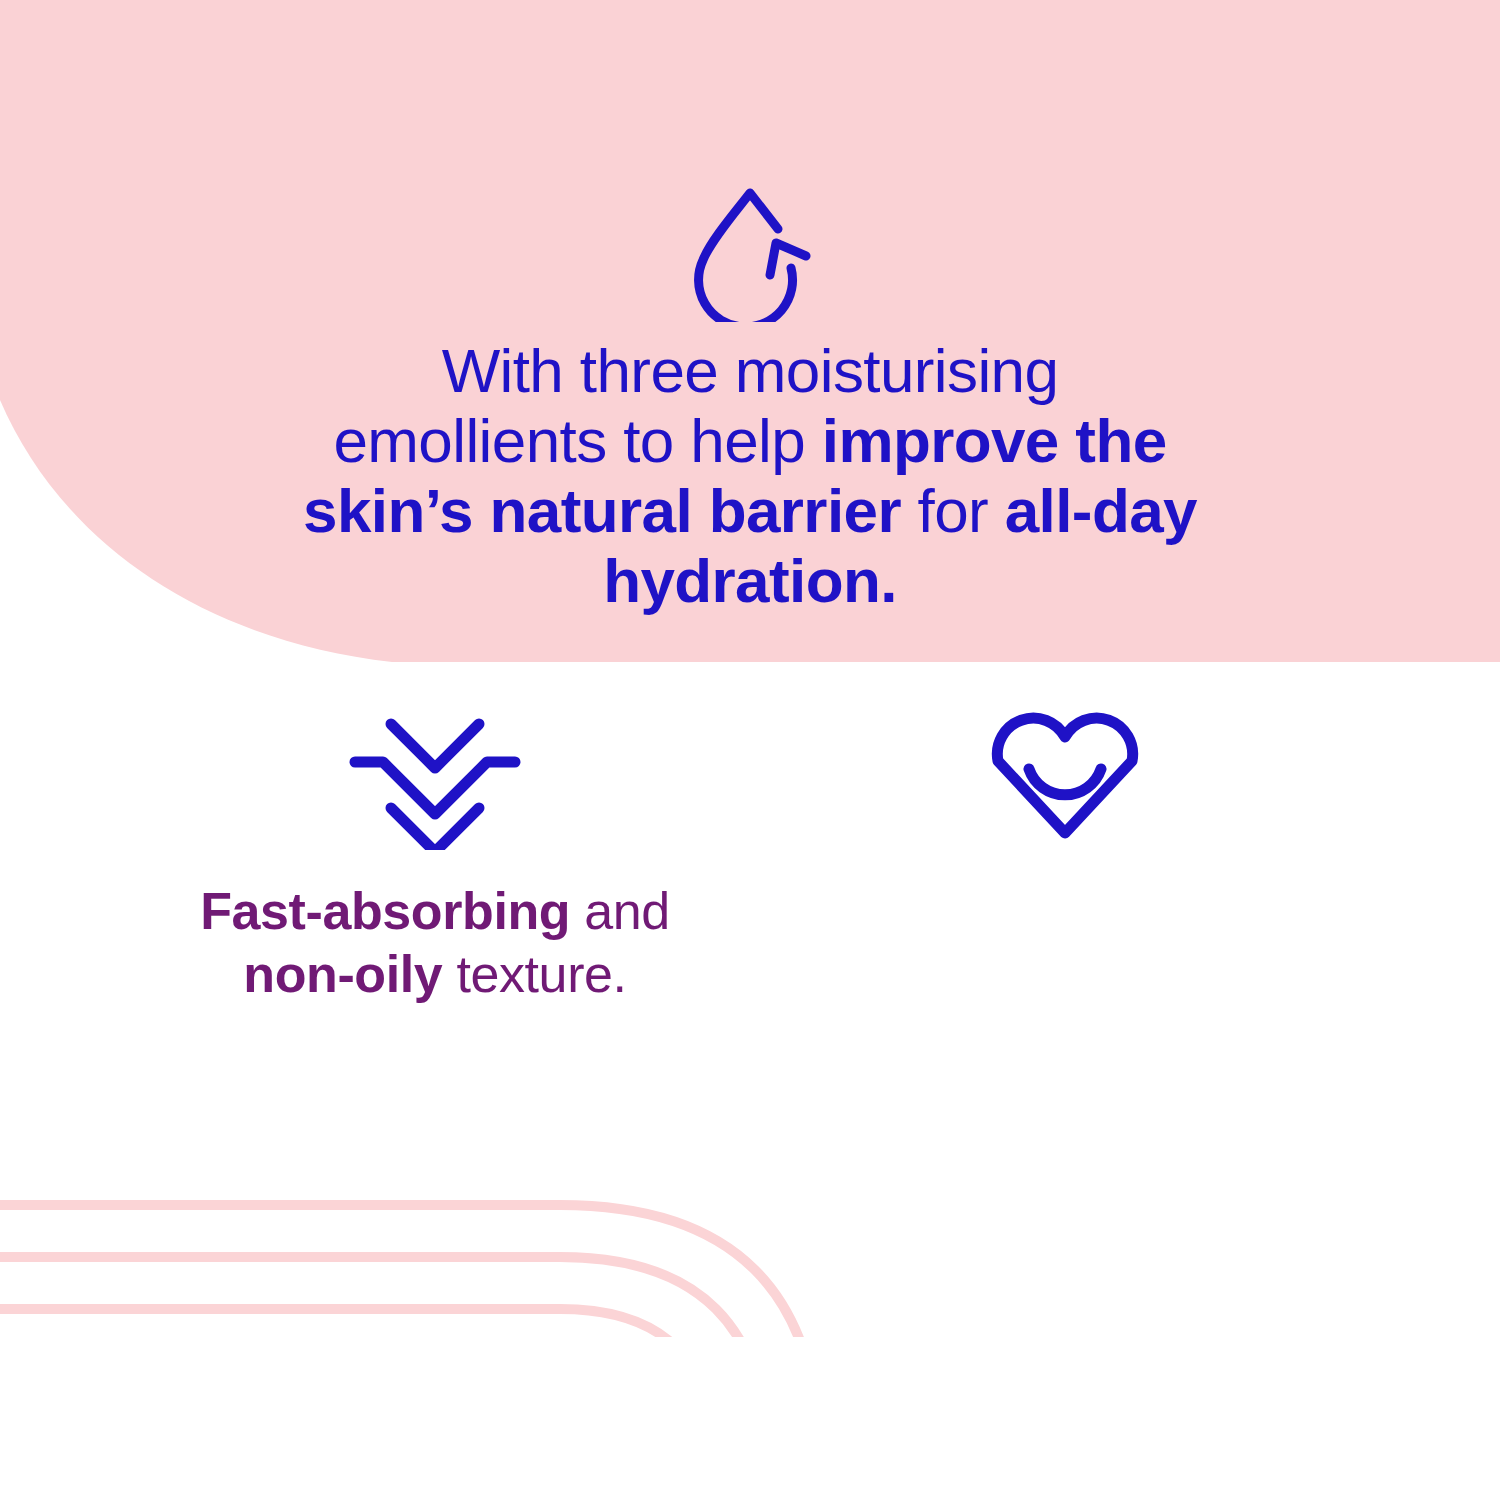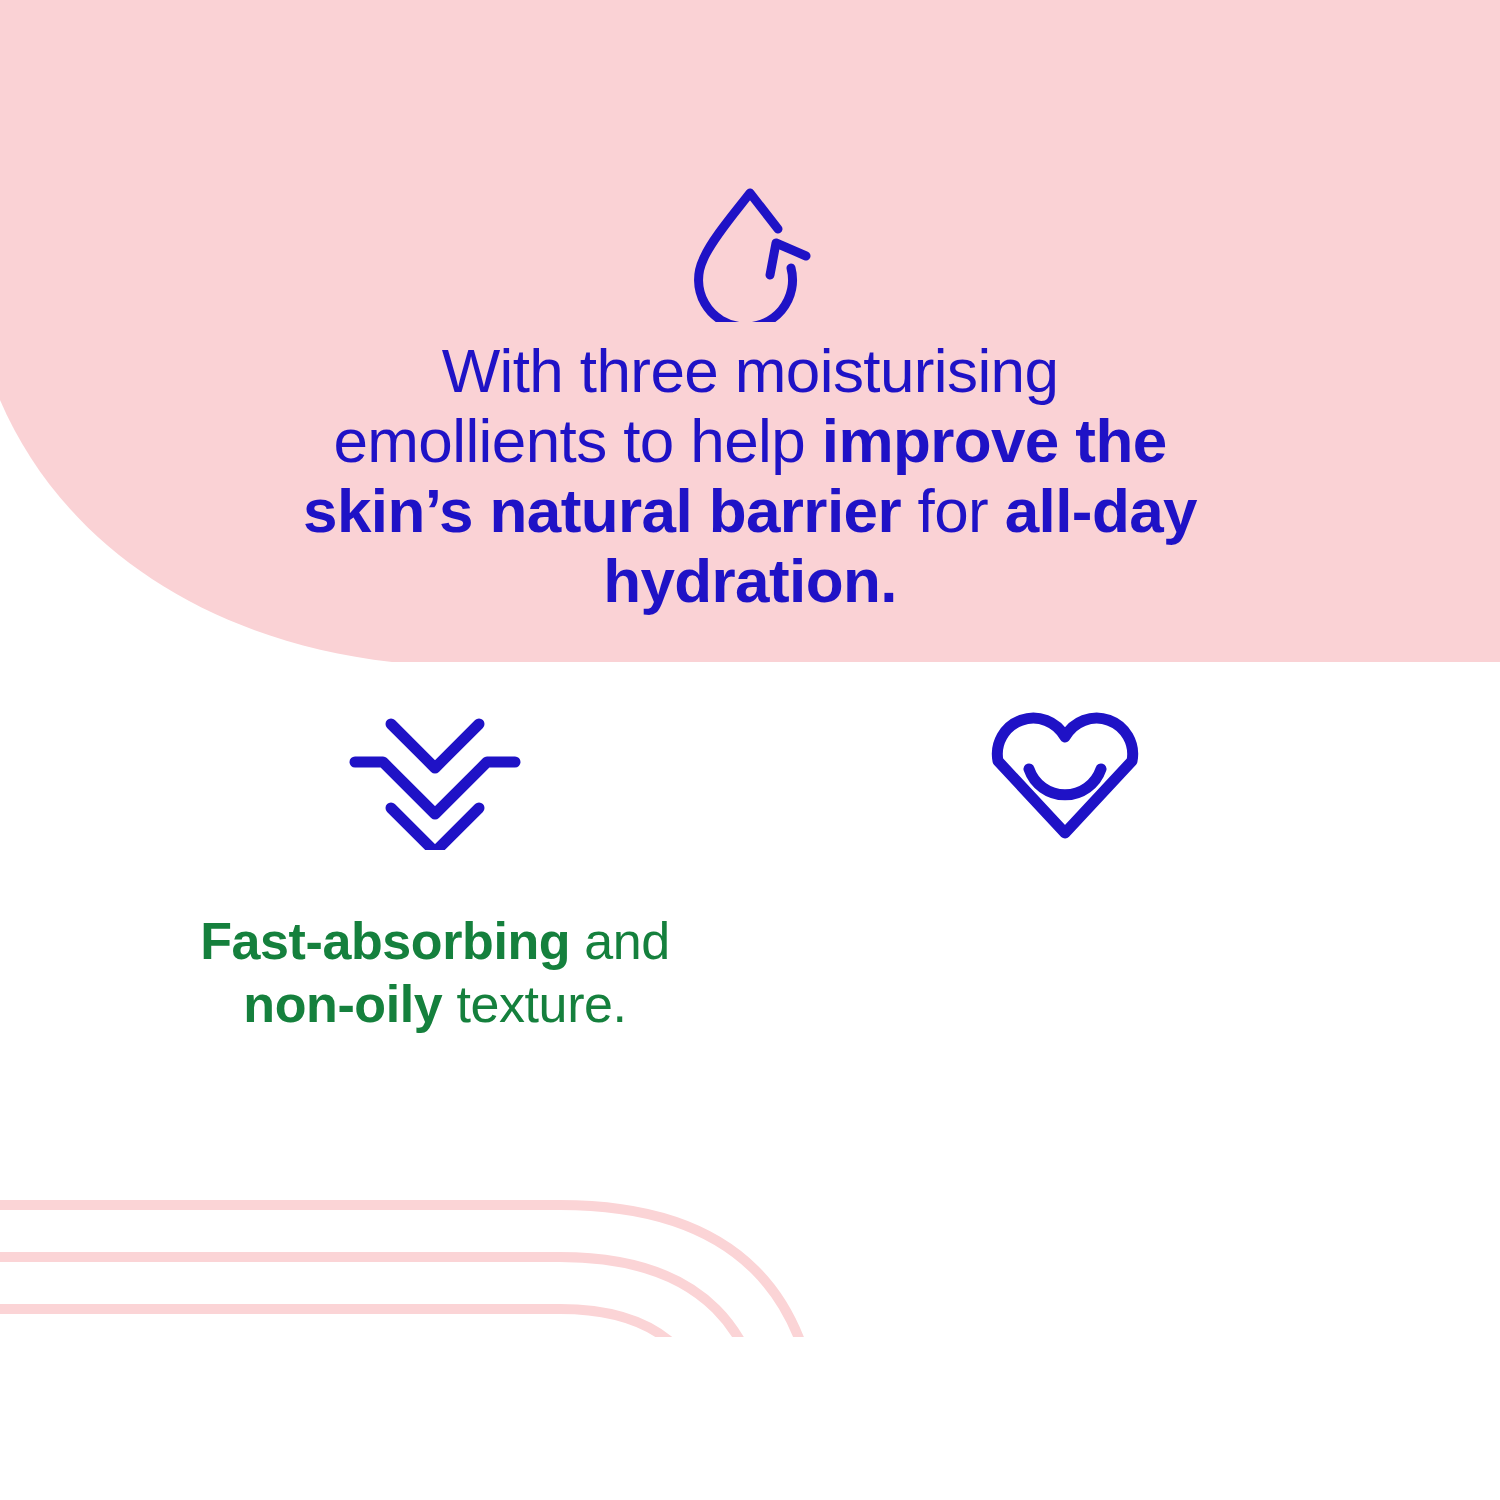--- a/index.html
+++ b/index.html
@@ -83,23 +83,23 @@
   .feature-right { margin-left: 20px; }
 
   .feature-icon {
     height: 150px;
     display: flex;
     align-items: center;
     justify-content: center;
   }
 
   .feature-text {
-    margin-top: 60px;
+    margin-top: 30px;
     text-align: center;
-    color: #15803d;
+    color: #701a75;
     font-size: 52px;
     line-height: 1.22;
     letter-spacing: -0.4px;
     font-weight: 400;
     width: 560px;
   }
   .feature-text b { font-weight: 700; }
 </style>
 </head>
 <body>

